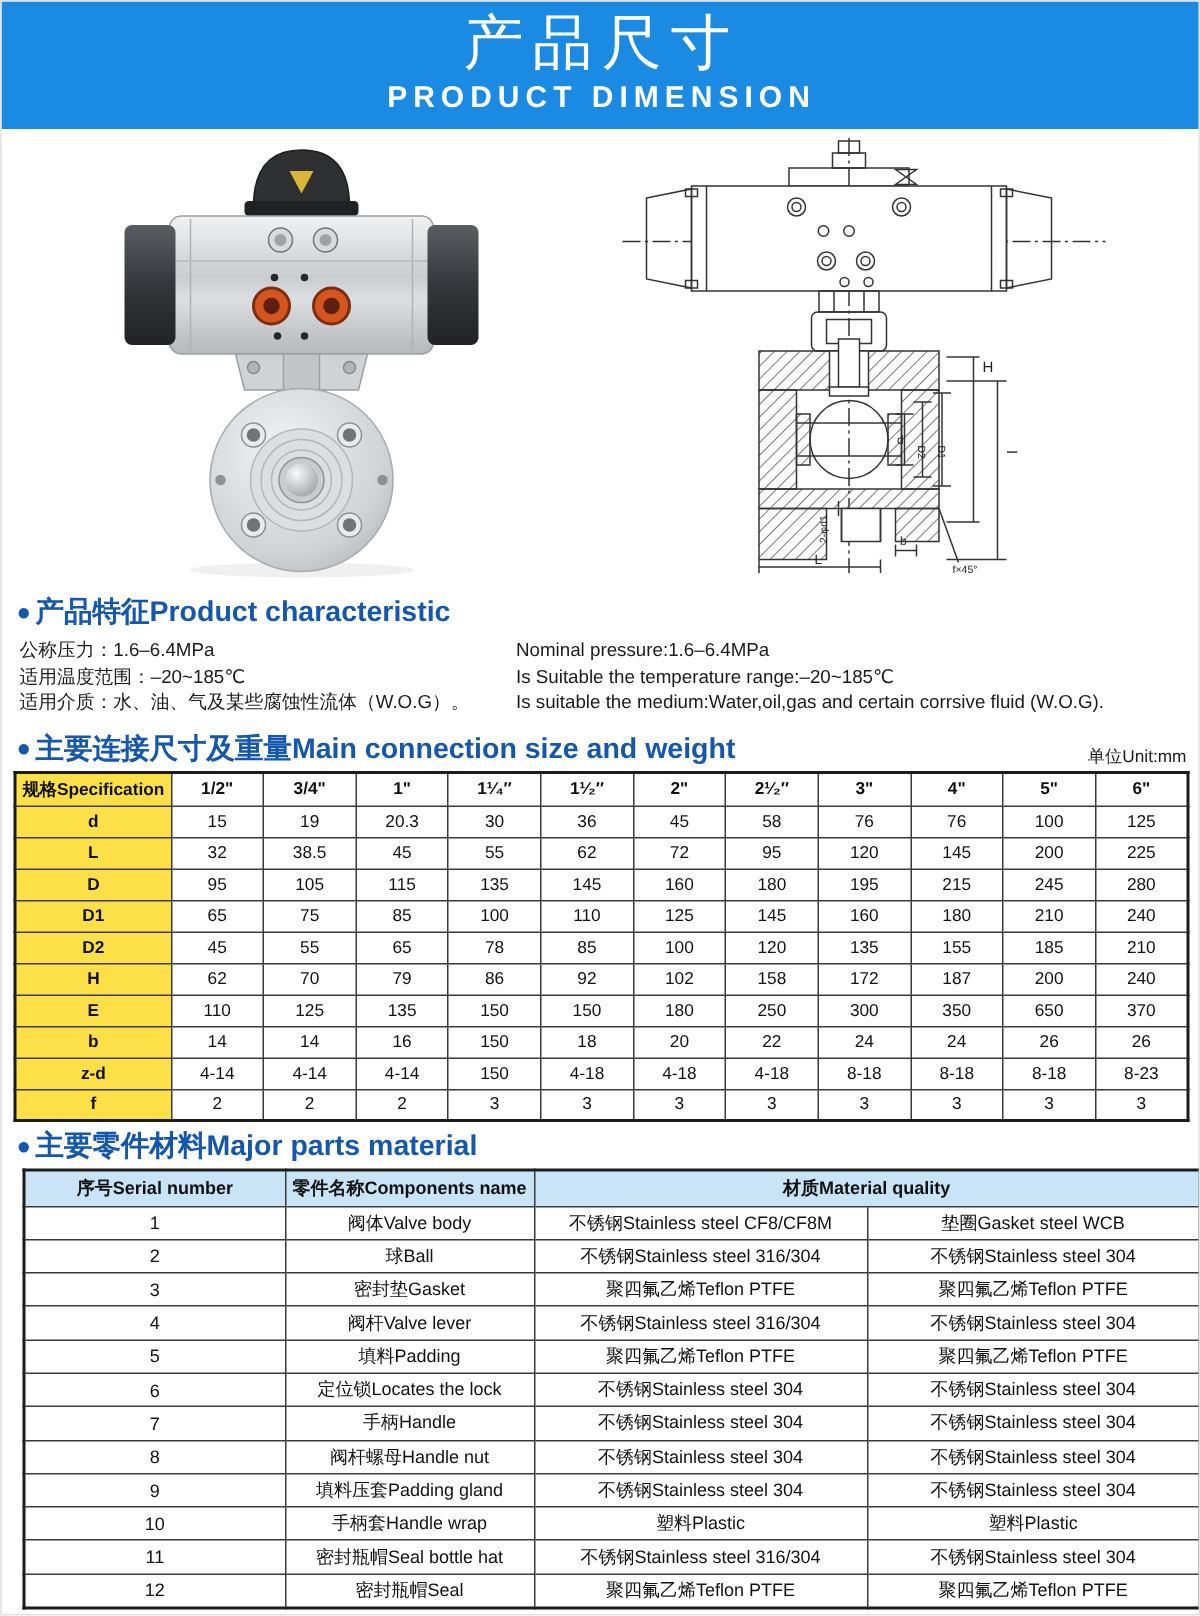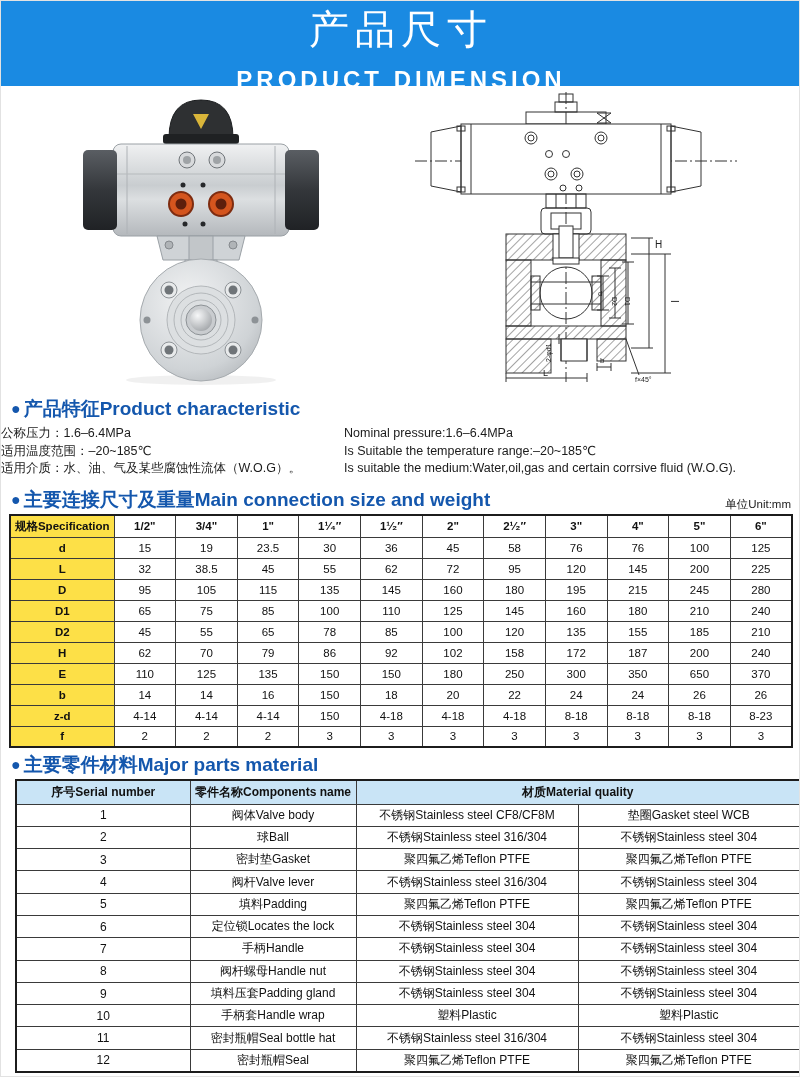--- a/index.html
+++ b/index.html
@@ -2,34 +2,34 @@
 <html><head>
 <meta charset="utf-8">
 <style>
   html,body{margin:0;padding:0;background:#eef0f2;}
   *{box-sizing:border-box;font-family:"Liberation Sans","DejaVu Sans",sans-serif;}
   .page{position:relative;width:800px;height:1077px;margin:0 auto;background:#ffffff;overflow:hidden;border:1px solid #e2e2e2;}
 
   
   .banner{position:absolute;top:0;left:0;width:800px;height:85px;background:#1a8ae2;text-align:center;color:#fff;}
   .banner .cn{margin:0;padding-top:6px;font-size:40px;font-weight:normal;letter-spacing:6px;line-height:44px;}
-  .banner .en{margin:16px;font-size:24px;font-weight:bold;letter-spacing:4px;line-height:26px;}
+  .banner .en{margin:1px;font-size:20px;font-weight:bold;letter-spacing:4px;line-height:26px;}
 
   
   .media{position:absolute;top:85px;left:0;width:800px;height:308px;display:flex;}
   .media .half{width:400px;height:300px;}
 
   
   .sec-head{display:flex;align-items:center;color:#1457ad;font-weight:bold;font-size:19px;line-height:24px;}
   .sec-head .bullet{font-size:16px;margin:0 3px 0 10px;color:#1457ad;}
 
   
   .chars{position:absolute;top:396px;left:0;width:800px;}
   .chars .cols{display:flex;margin-top:4px;}
-  .chars .col-cn{width:340px;}
+  .chars .col-cn{width:340px;padding-left:12px;}
   .chars .col-en{flex:1;padding-left:3px;}
   .chars p{margin:0;font-size:12.5px;line-height:17.5px;color:#1b1b1b;}
 
   
   .size-sec{position:absolute;top:487px;left:0;width:800px;}
   .size-sec .head-row{display:flex;align-items:flex-end;justify-content:space-between;padding-right:10px;}
   .unit-note{font-size:11.5px;color:#1b1b1b;}
   table{border-collapse:collapse;}
   .size-table{position:absolute;top:26px;left:8px;width:784px;table-layout:fixed;}
   .size-table th,.size-table td{border:1px solid #3a3a3a;text-align:center;padding:0;font-size:11.5px;color:#111;height:21px;background:#fff;}
@@ -281,21 +281,21 @@
             <th>4"</th>
             <th>5"</th>
             <th>6"</th>
           </tr>
         </thead>
       <tbody id="size-body">
           <tr>
             <th class="lab">d</th>
             <td>15</td>
             <td>19</td>
-            <td>23.5</td>
+            <td>20.3</td>
             <td>30</td>
             <td>36</td>
             <td>45</td>
             <td>58</td>
             <td>76</td>
             <td>76</td>
             <td>100</td>
             <td>125</td>
           </tr>
           <tr>

